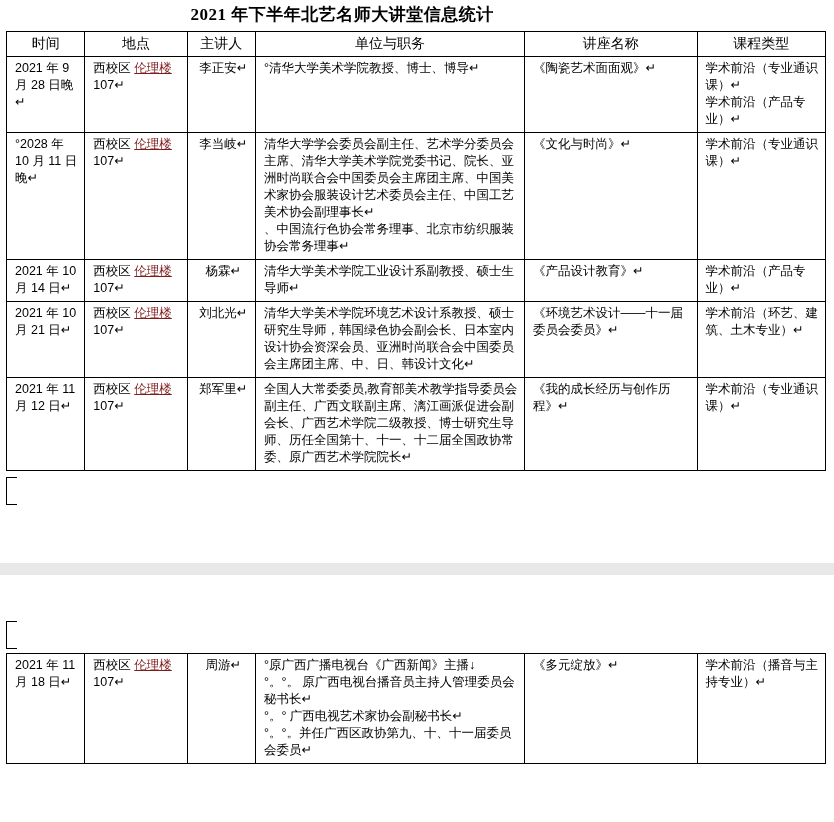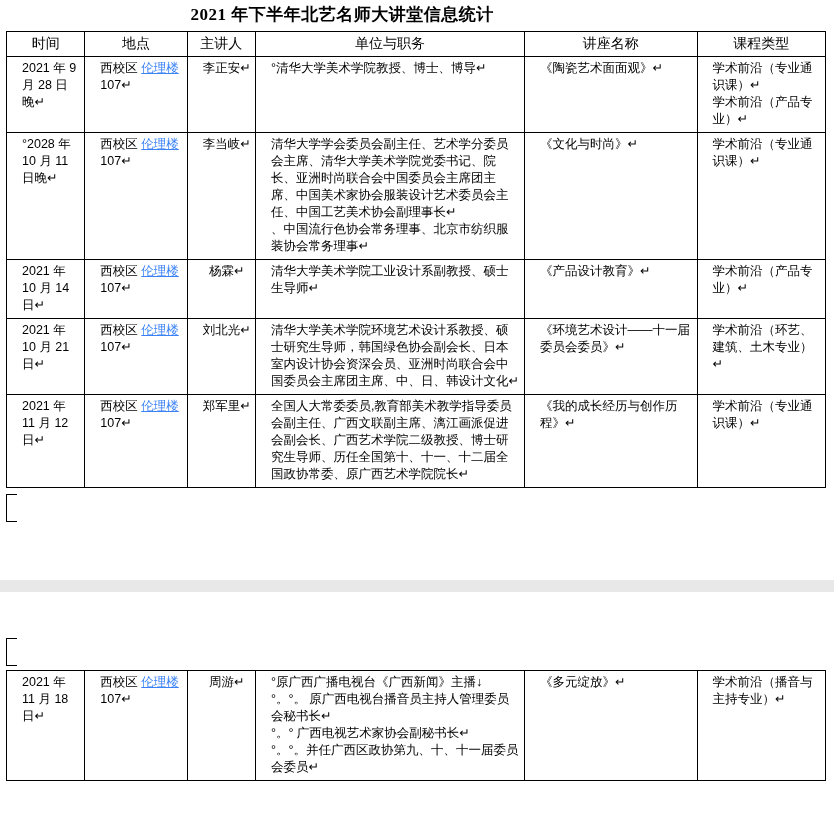--- a/index.html
+++ b/index.html
@@ -29,21 +29,21 @@
   }
   table.info {
     border-collapse: collapse;
     table-layout: fixed;
     width: 820px;
     margin: 0 6px;
   }
   table.info td, table.info th {
     border: 1px solid #000000;
     vertical-align: top;
-    padding: 3px 4px 4px 15px;
+    padding: 3px 4px 4px 8px;
     font-size: 12.5px;
     line-height: 17px;
   }
   table.info thead th {
     text-align: center;
     font-weight: normal;
     font-size: 14px;
     padding: 3px 2px 4px 2px;
     vertical-align: middle;
     font-family: "Liberation Serif", serif;
@@ -51,21 +51,21 @@
   .c-time    { width: 78px; }
   .c-place   { width: 102px; }
   .c-speaker { width: 68px; }
   .c-unit    { width: 268px; }
   .c-lecture { width: 172px; }
   .c-type    { width: 128px; }
 
   td.center { text-align: center; vertical-align: middle; }
   td.mid { vertical-align: middle; }
   .underline-blue {
-    color: #3b82f6;
+    color: #7f1d1d;
     text-decoration: underline;
   }
   .gap-block {
     height: 92px;
     width: 834px;
     background: #ffffff;
     position: relative;
   }
   .gap-strip {
     height: 12px;

